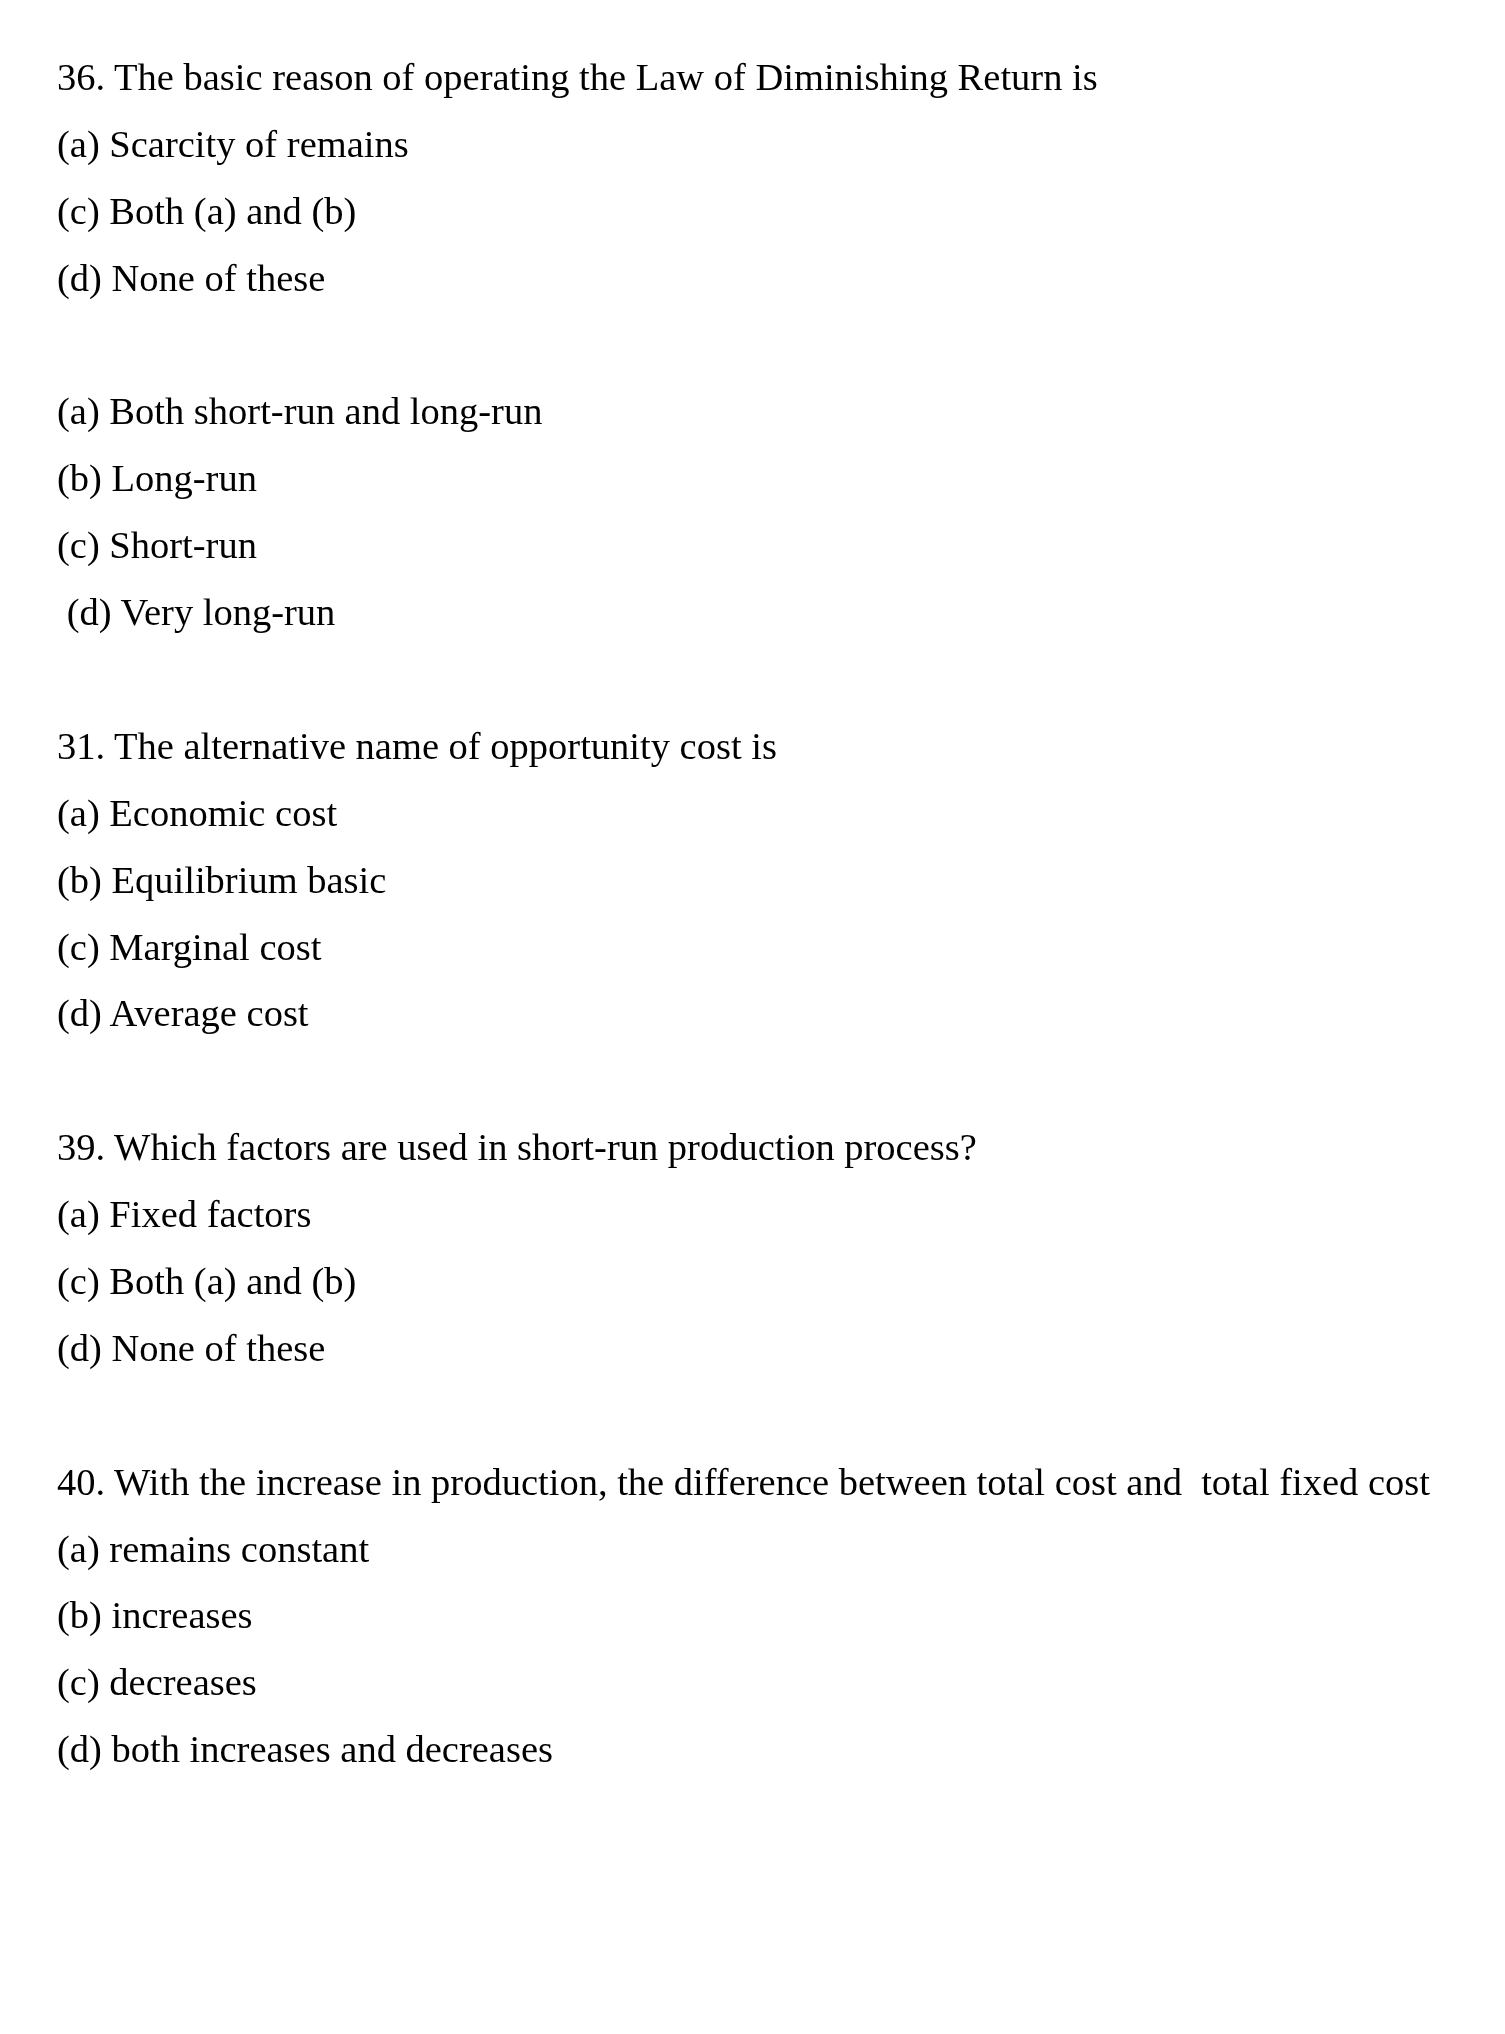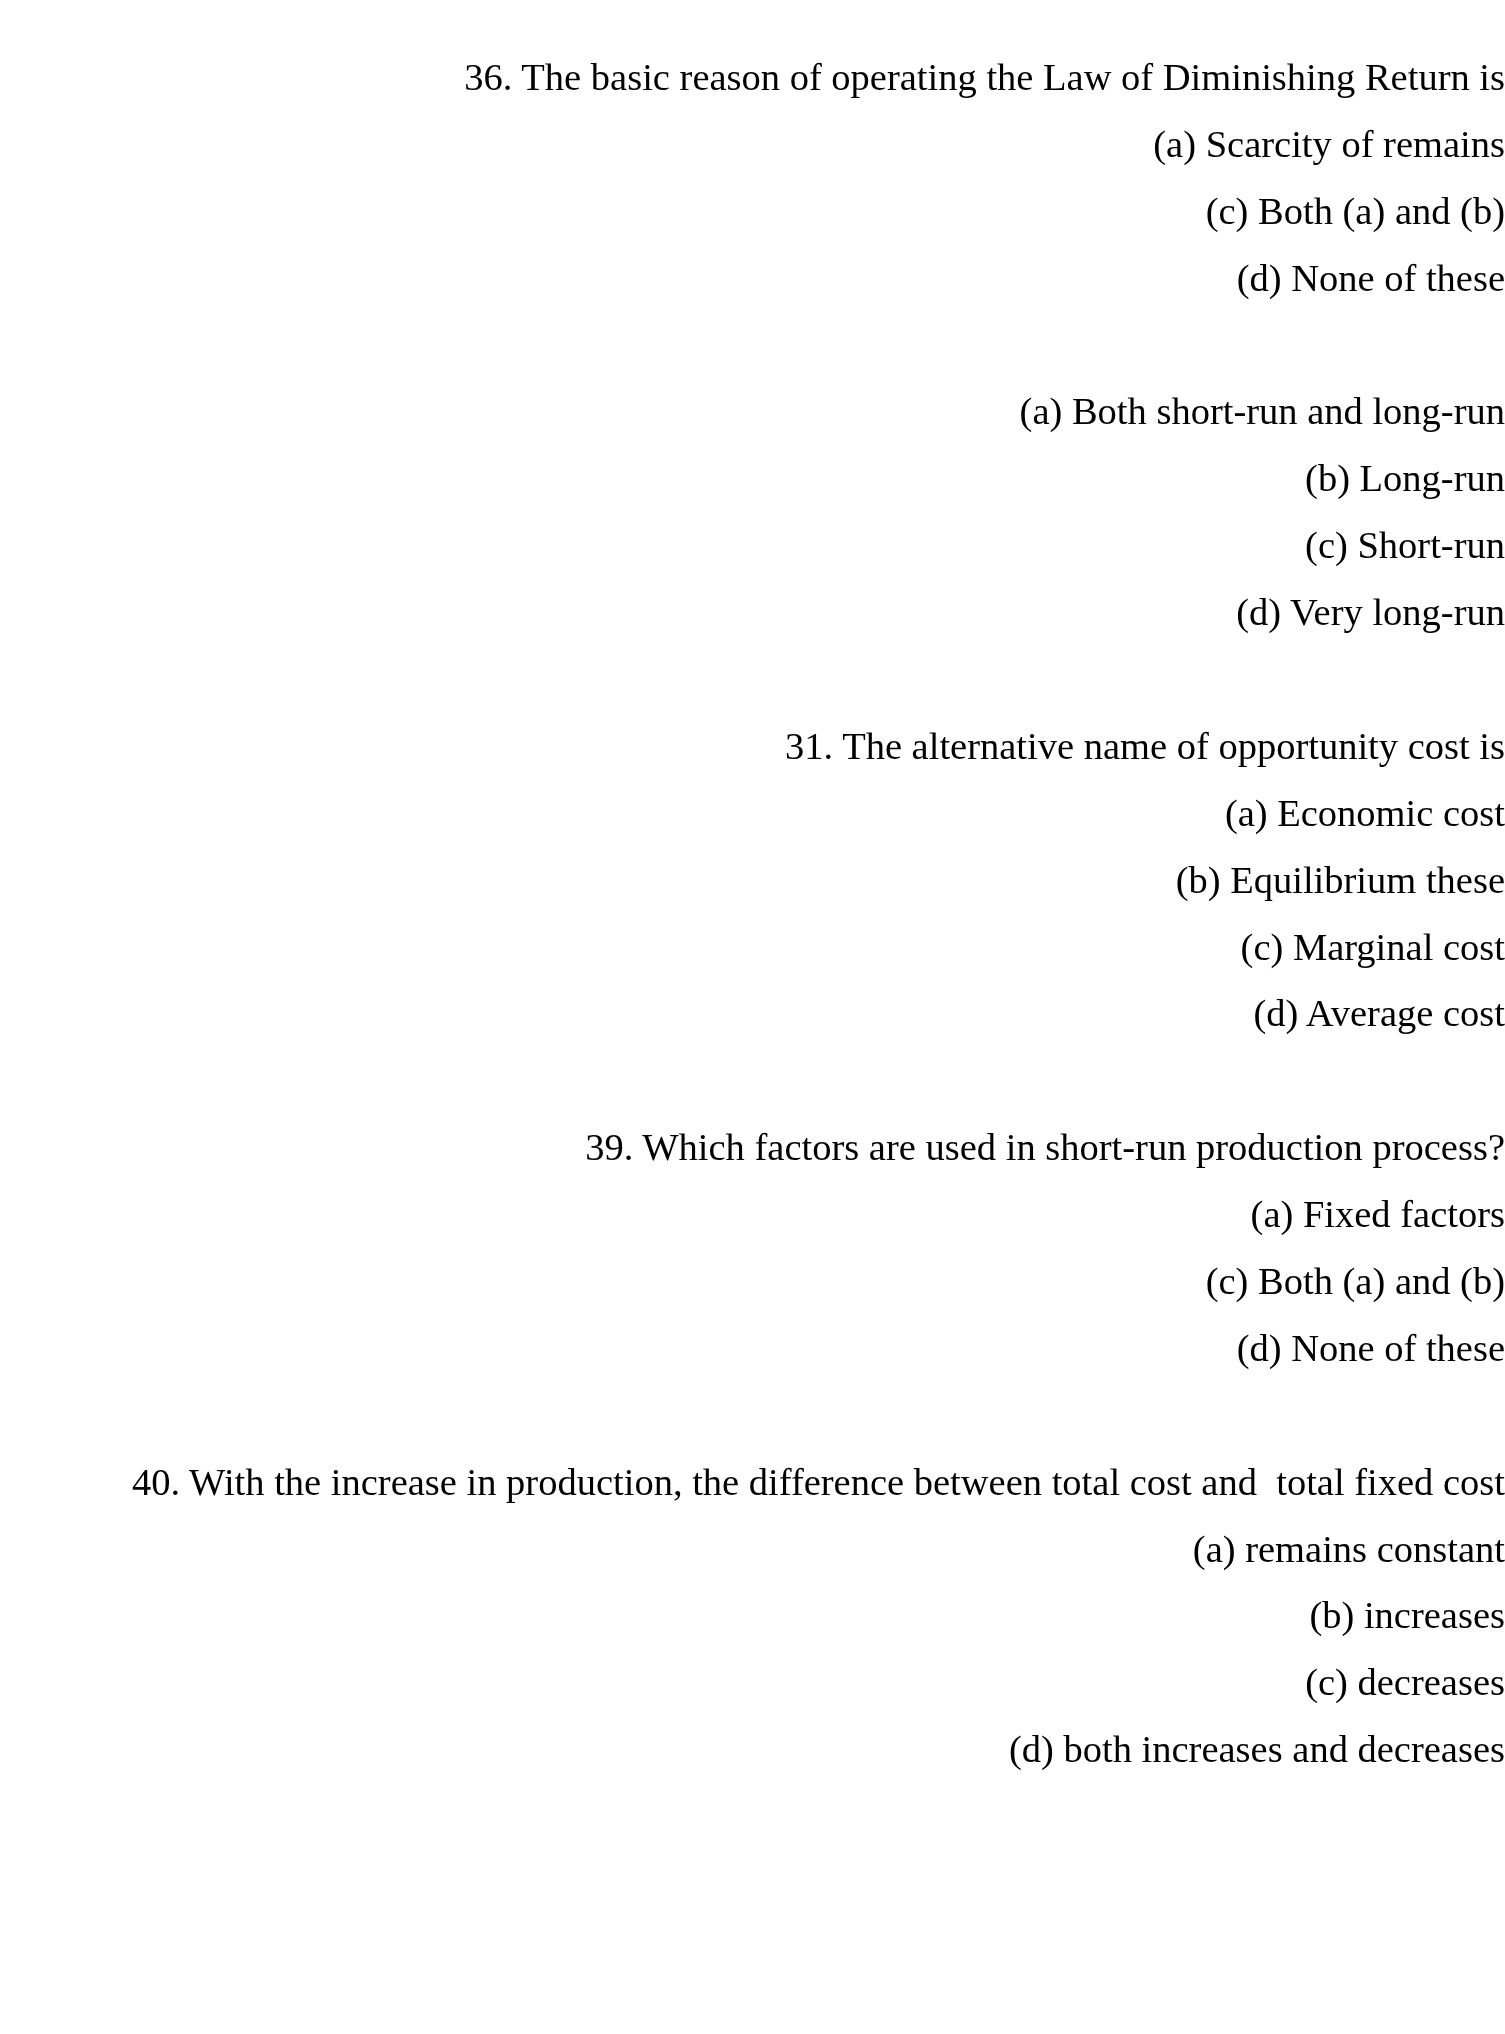--- a/index.html
+++ b/index.html
@@ -16,21 +16,20 @@
       color: #000000;
     }
     .page {
       position: absolute;
       left: 57px;
       top: 44px;
       right: 0;
     }
     .question-group {
       margin: 0 0 66.9px 0;
-      text-align: right;
     }
     .line {
       font-size: 38.5px;
       line-height: 66.9px;
       height: 66.9px;
       white-space: pre;
       margin: 0;
     }
   </style>
 </head>
@@ -48,21 +47,21 @@
   <div class="question-group">
     <p class="line">(a) Both short-run and long-run</p>
     <p class="line">(b) Long-run</p>
     <p class="line">(c) Short-run</p>
     <p class="line"> (d) Very long-run</p>
   </div>
 
   <div class="question-group">
     <p class="line">31. The alternative name of opportunity cost is</p>
     <p class="line">(a) Economic cost</p>
-    <p class="line">(b) Equilibrium these</p>
+    <p class="line">(b) Equilibrium basic</p>
     <p class="line">(c) Marginal cost</p>
     <p class="line">(d) Average cost</p>
   </div>
 
   <div class="question-group">
     <p class="line">39. Which factors are used in short-run production process?</p>
     <p class="line">(a) Fixed factors</p>
     <p class="line">(c) Both (a) and (b)</p>
     <p class="line">(d) None of these</p>
   </div>

